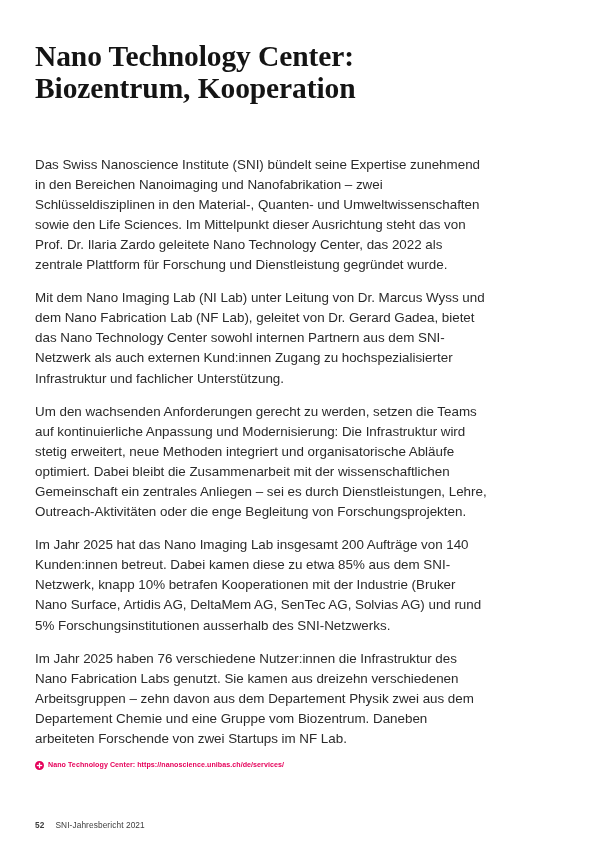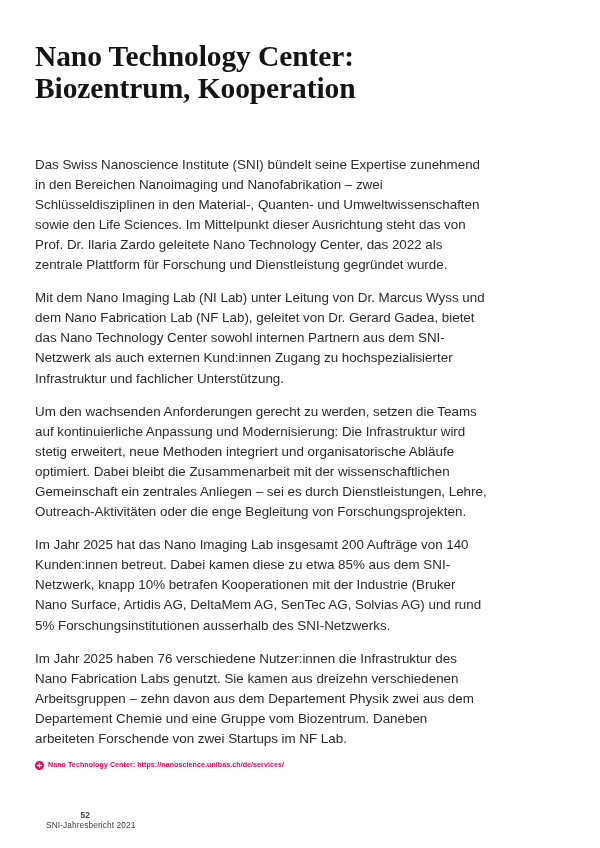--- a/index.html
+++ b/index.html
@@ -88,22 +88,21 @@
     letter-spacing: 0.06px;
     white-space: nowrap;
   }
 
   
   .footer {
     position: absolute;
     left: 35px;
     bottom: 18px;
     display: flex;
-    align-items: center;
-    flex-direction: column;
+    align-items: flex-end;
   }
   .folio {
     font-family: "Liberation Sans", sans-serif;
     font-size: 8.3px;
     font-weight: bold;
     color: #3c3c3c;
     letter-spacing: 0.1px;
   }
   .footer-label {
     font-family: "Liberation Sans", sans-serif;

